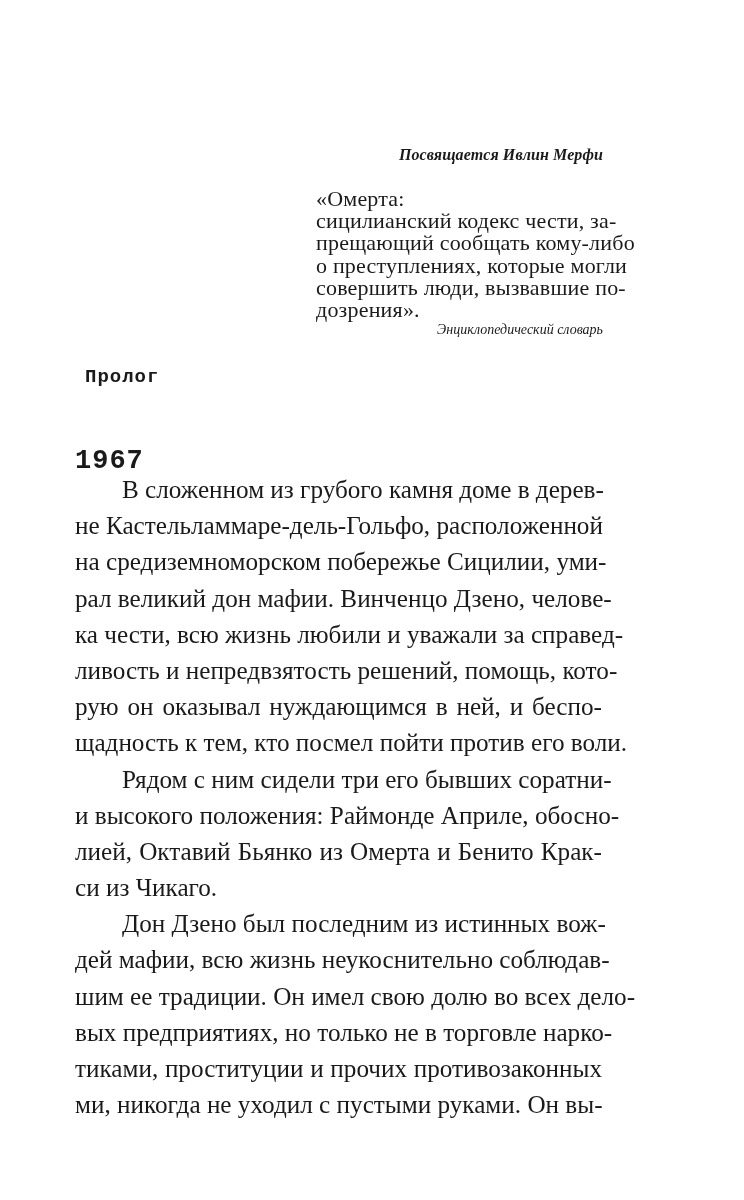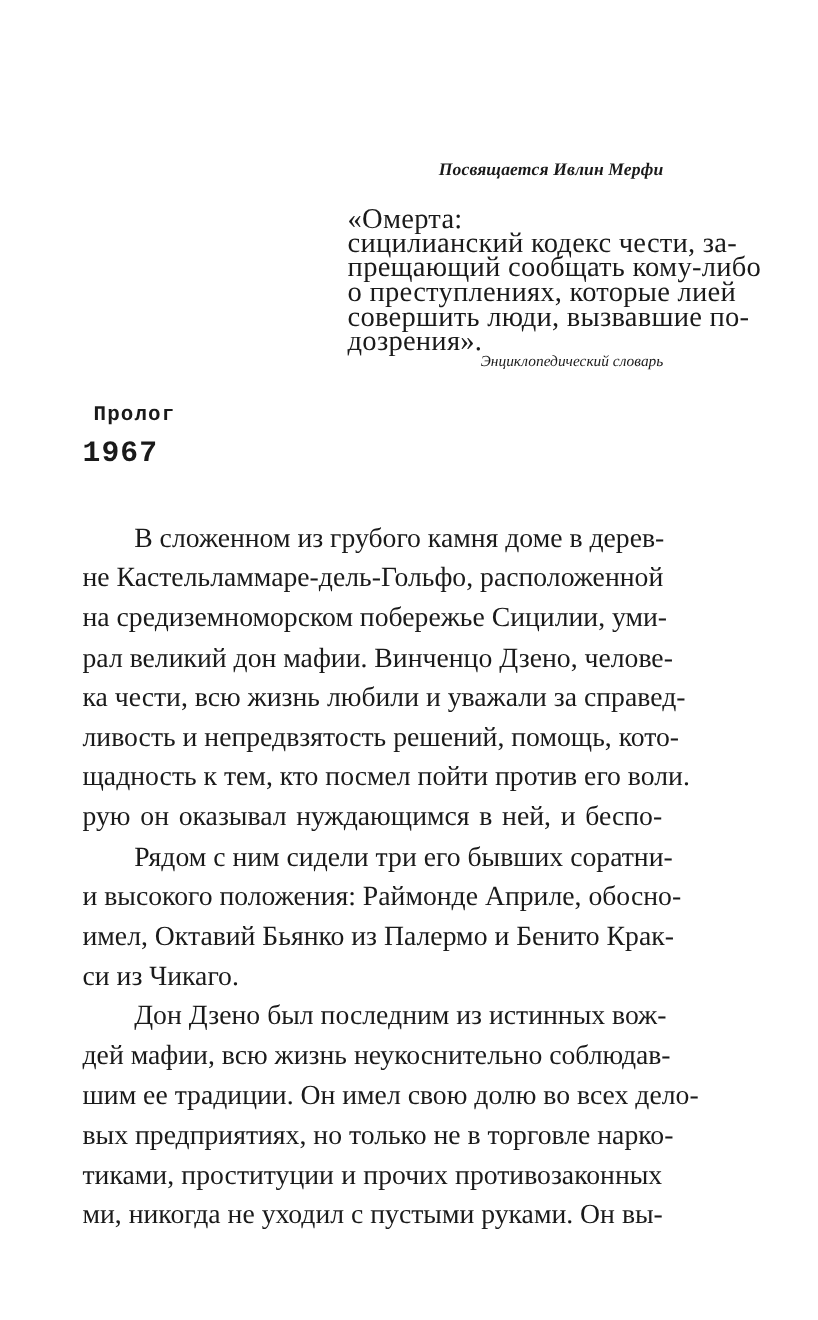--- a/index.html
+++ b/index.html
@@ -23,21 +23,21 @@
       font-weight: bold;
       font-style: italic;
       white-space: nowrap;
       letter-spacing: 0.1px;
     }
     .epigraph {
       position: absolute;
       top: 188px;
       left: 316px;
       width: 287px;
-      font-size: 26px;
+      font-size: 22px;
       line-height: 22.2px;
       letter-spacing: 0.2px;
     }
     .epigraph .ep-line {
       display: block;
       white-space: nowrap;
       text-align: justify;
       text-align-last: justify;
     }
     .epigraph .ep-line.last {
@@ -58,21 +58,21 @@
       position: absolute;
       top: 366px;
       left: 85px;
       font-family: "Liberation Mono", "DejaVu Sans Mono", monospace;
       font-size: 19px;
       font-weight: bold;
       letter-spacing: 1px;
     }
     .chapter-year {
       position: absolute;
-      top: 398px;
+      top: 446px;
       left: 75px;
       font-family: "Liberation Mono", "DejaVu Sans Mono", monospace;
       font-size: 27px;
       font-weight: bold;
       letter-spacing: 1px;
     }
     .body-text {
       position: absolute;
       top: 472px;
       left: 75px;
@@ -98,45 +98,45 @@
 <body>
 
 <div>
 
   <div class="dedication">Посвящается Ивлин Мерфи</div>
 
   <div class="epigraph">
     <span class="ep-line first">«Омерта:</span>
     <span class="ep-line">сицилианский кодекс чести, за-</span>
     <span class="ep-line">прещающий сообщать кому-либо</span>
-    <span class="ep-line">о преступлениях, которые лией</span>
+    <span class="ep-line">о преступлениях, которые могли</span>
     <span class="ep-line">совершить люди, вызвавшие по-</span>
     <span class="ep-line last">дозрения».</span>
   </div>
 
   <div class="epigraph-source">Энциклопедический словарь</div>
 
   <h1 class="chapter-title" style="margin:0">Пролог</h1>
   <h2 class="chapter-year" style="margin:0">1967</h2>
 
   <div class="body-text">
     <div>
       <span class="line indent">В сложенном из грубого камня доме в дерев-</span>
       <span class="line">не Кастельламмаре-дель-Гольфо, расположенной</span>
       <span class="line">на средиземноморском побережье Сицилии, уми-</span>
       <span class="line">рал великий дон мафии. Винченцо Дзено, челове-</span>
       <span class="line">ка чести, всю жизнь любили и уважали за справед-</span>
       <span class="line">ливость и непредвзятость решений, помощь, кото-</span>
+      <span class="line">рую он оказывал нуждающимся в ней, и беспо-</span>
       <span class="line end">щадность к тем, кто посмел пойти против его воли.</span>
-      <span class="line">рую он оказывал нуждающимся в ней, и беспо-</span>
     </div>
     <div>
       <span class="line indent">Рядом с ним сидели три его бывших соратни-</span>
       <span class="line">и высокого положения: Раймонде Априле, обосно-</span>
-      <span class="line">имел, Октавий Бьянко из Палермо и Бенито Крак-</span>
+      <span class="line">лией, Октавий Бьянко из Омерта и Бенито Крак-</span>
       <span class="line end">си из Чикаго.</span>
     </div>
     <div>
       <span class="line indent">Дон Дзено был последним из истинных вож-</span>
       <span class="line">дей мафии, всю жизнь неукоснительно соблюдав-</span>
       <span class="line">шим ее традиции. Он имел свою долю во всех дело-</span>
       <span class="line">вых предприятиях, но только не в торговле нарко-</span>
       <span class="line">тиками, проституции и прочих противозаконных</span>
       <span class="line">ми, никогда не уходил с пустыми руками. Он вы-</span>
 

